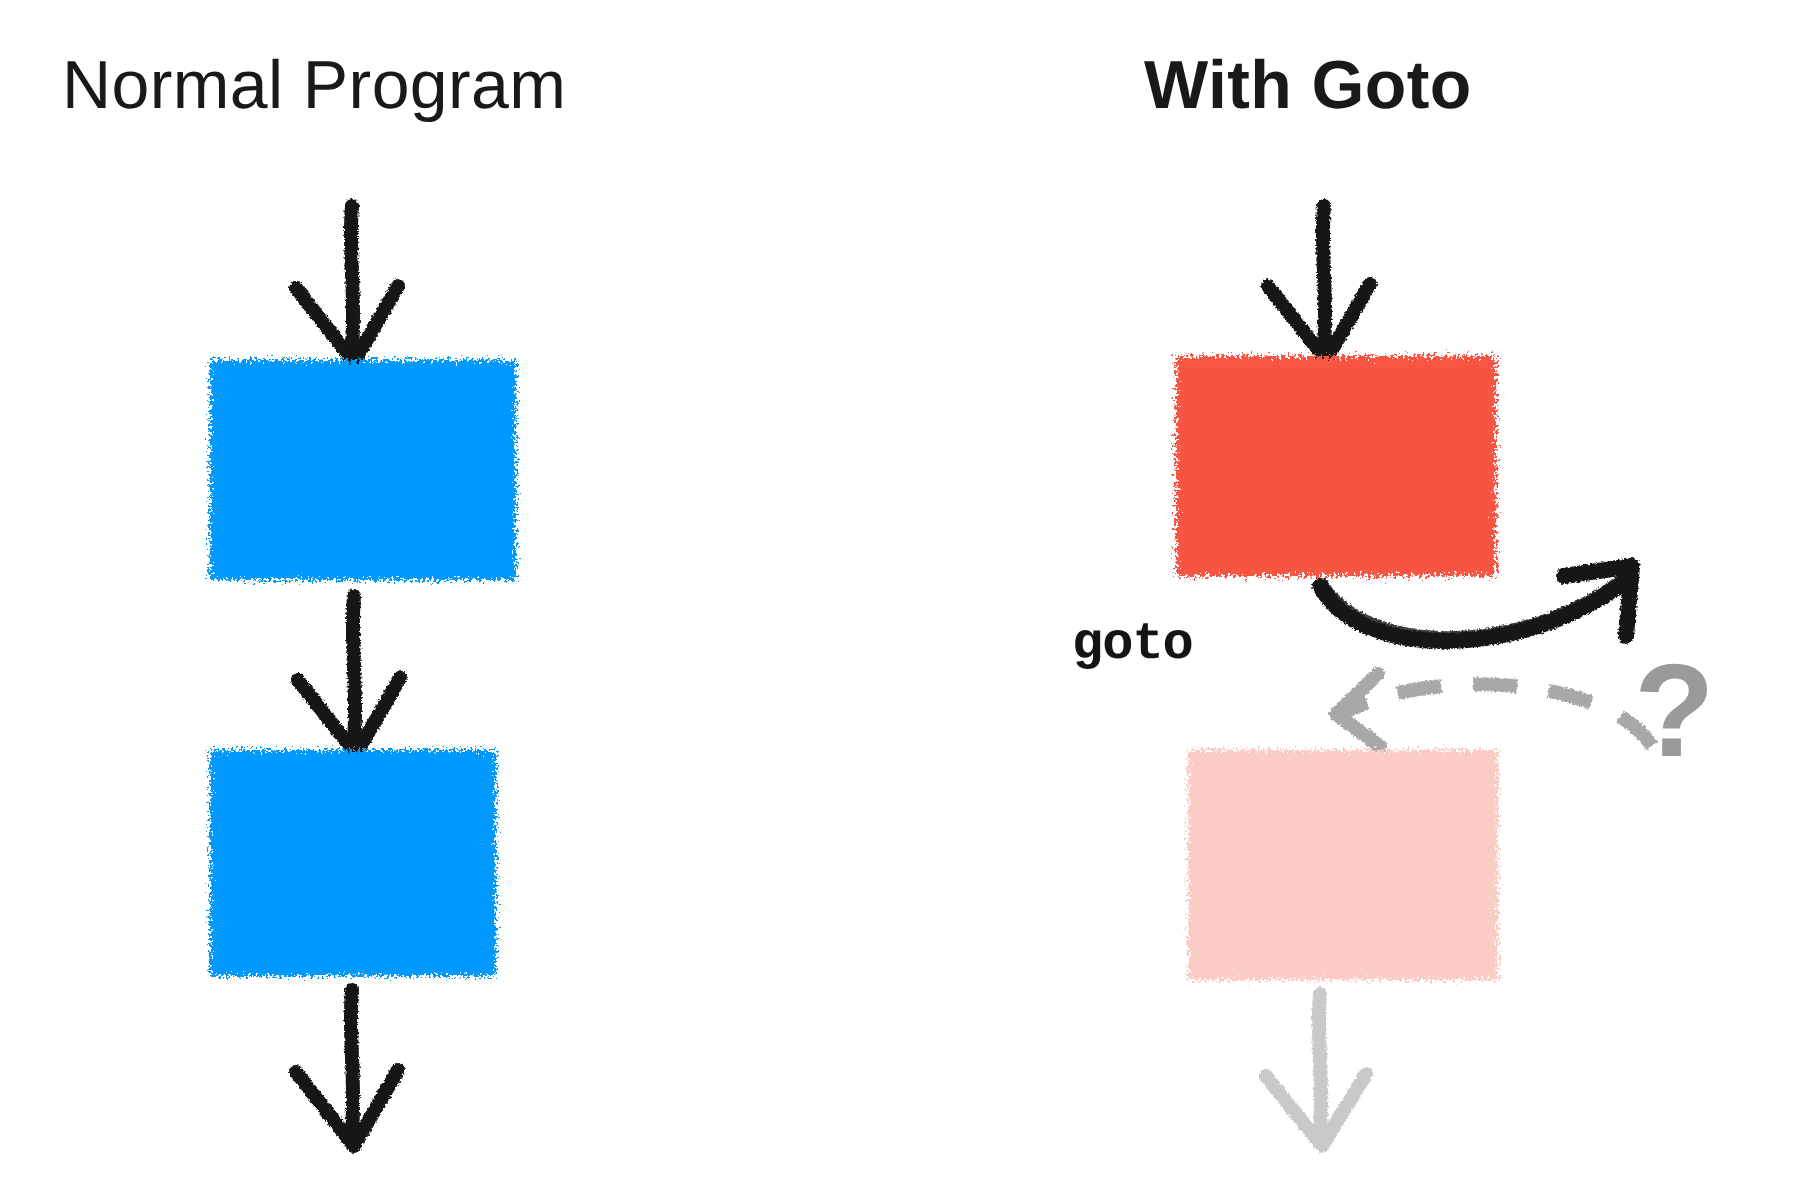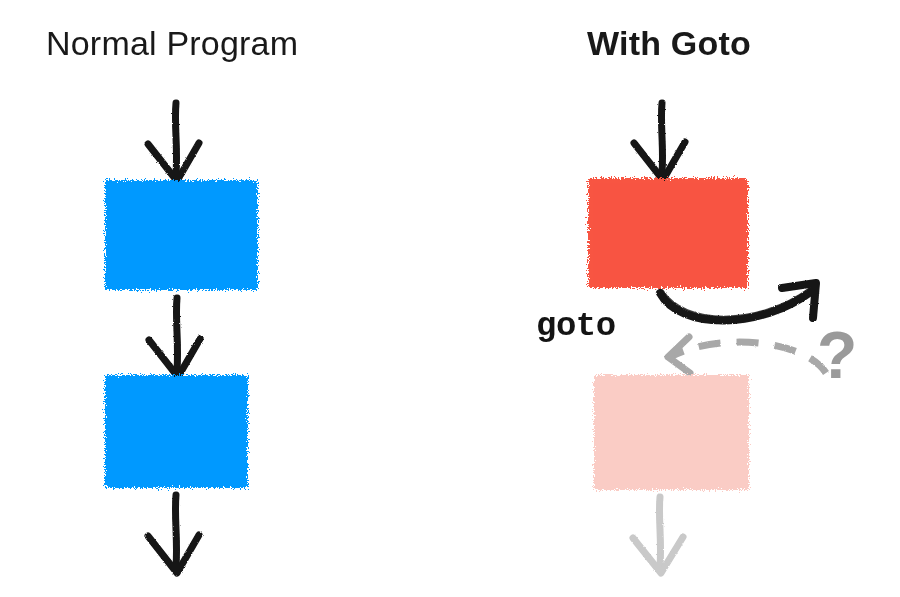--- a/index.html
+++ b/index.html
@@ -23,31 +23,30 @@
   }
   .title {
     position: absolute;
     font-family: "Liberation Sans", sans-serif;
     font-size: 34px;
     font-weight: 400;
     color: #191919;
     letter-spacing: 0.2px;
     white-space: nowrap;
     line-height: 1;
-    margin-left: 15px;
   }
   #title-normal { left: 31px; top: 26px; }
   #title-goto   { left: 572px; top: 26px; font-weight: bold; }
 
   .goto-label {
     position: absolute;
     left: 536px;
     top: 309px;
     font-family: "Liberation Mono", "DejaVu Sans Mono", monospace;
-    font-size: 34px;
+    font-size: 26px;
     font-weight: bold;
     color: #141414;
     letter-spacing: -0.5px;
     white-space: nowrap;
     line-height: 1;
   }
   .qmark {
     position: absolute;
     left: 817px;
     top: 322px;

